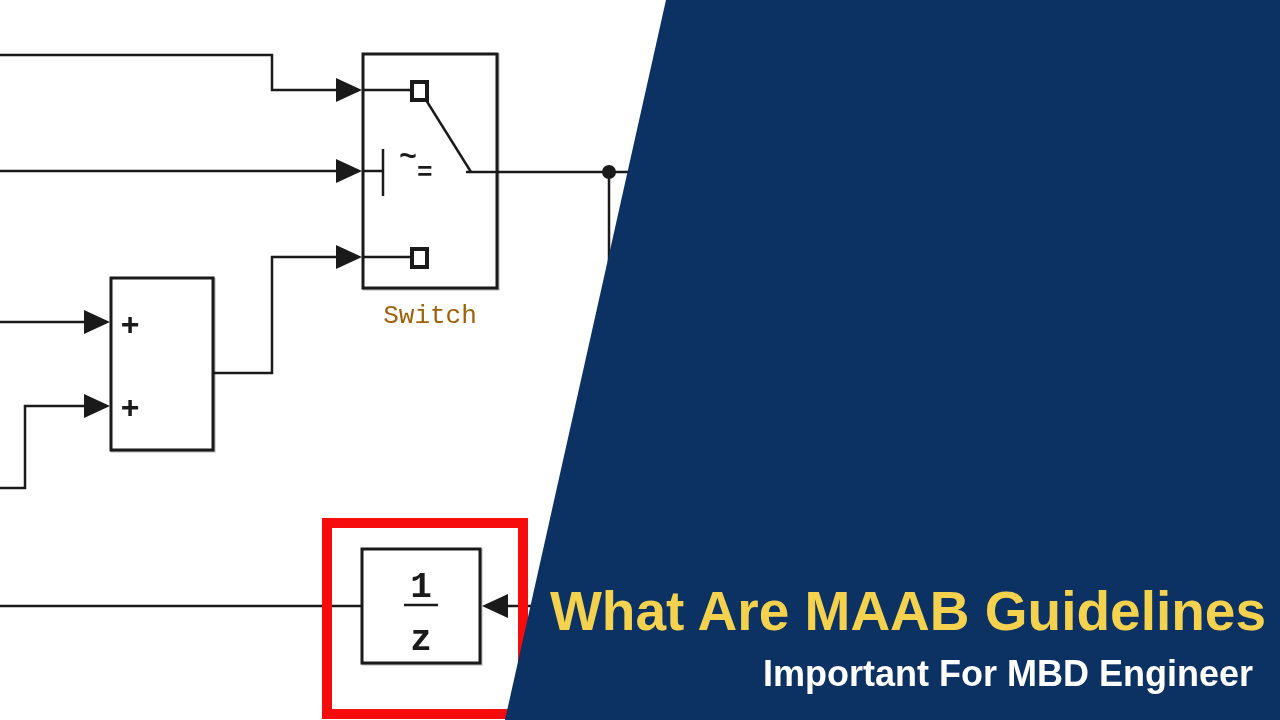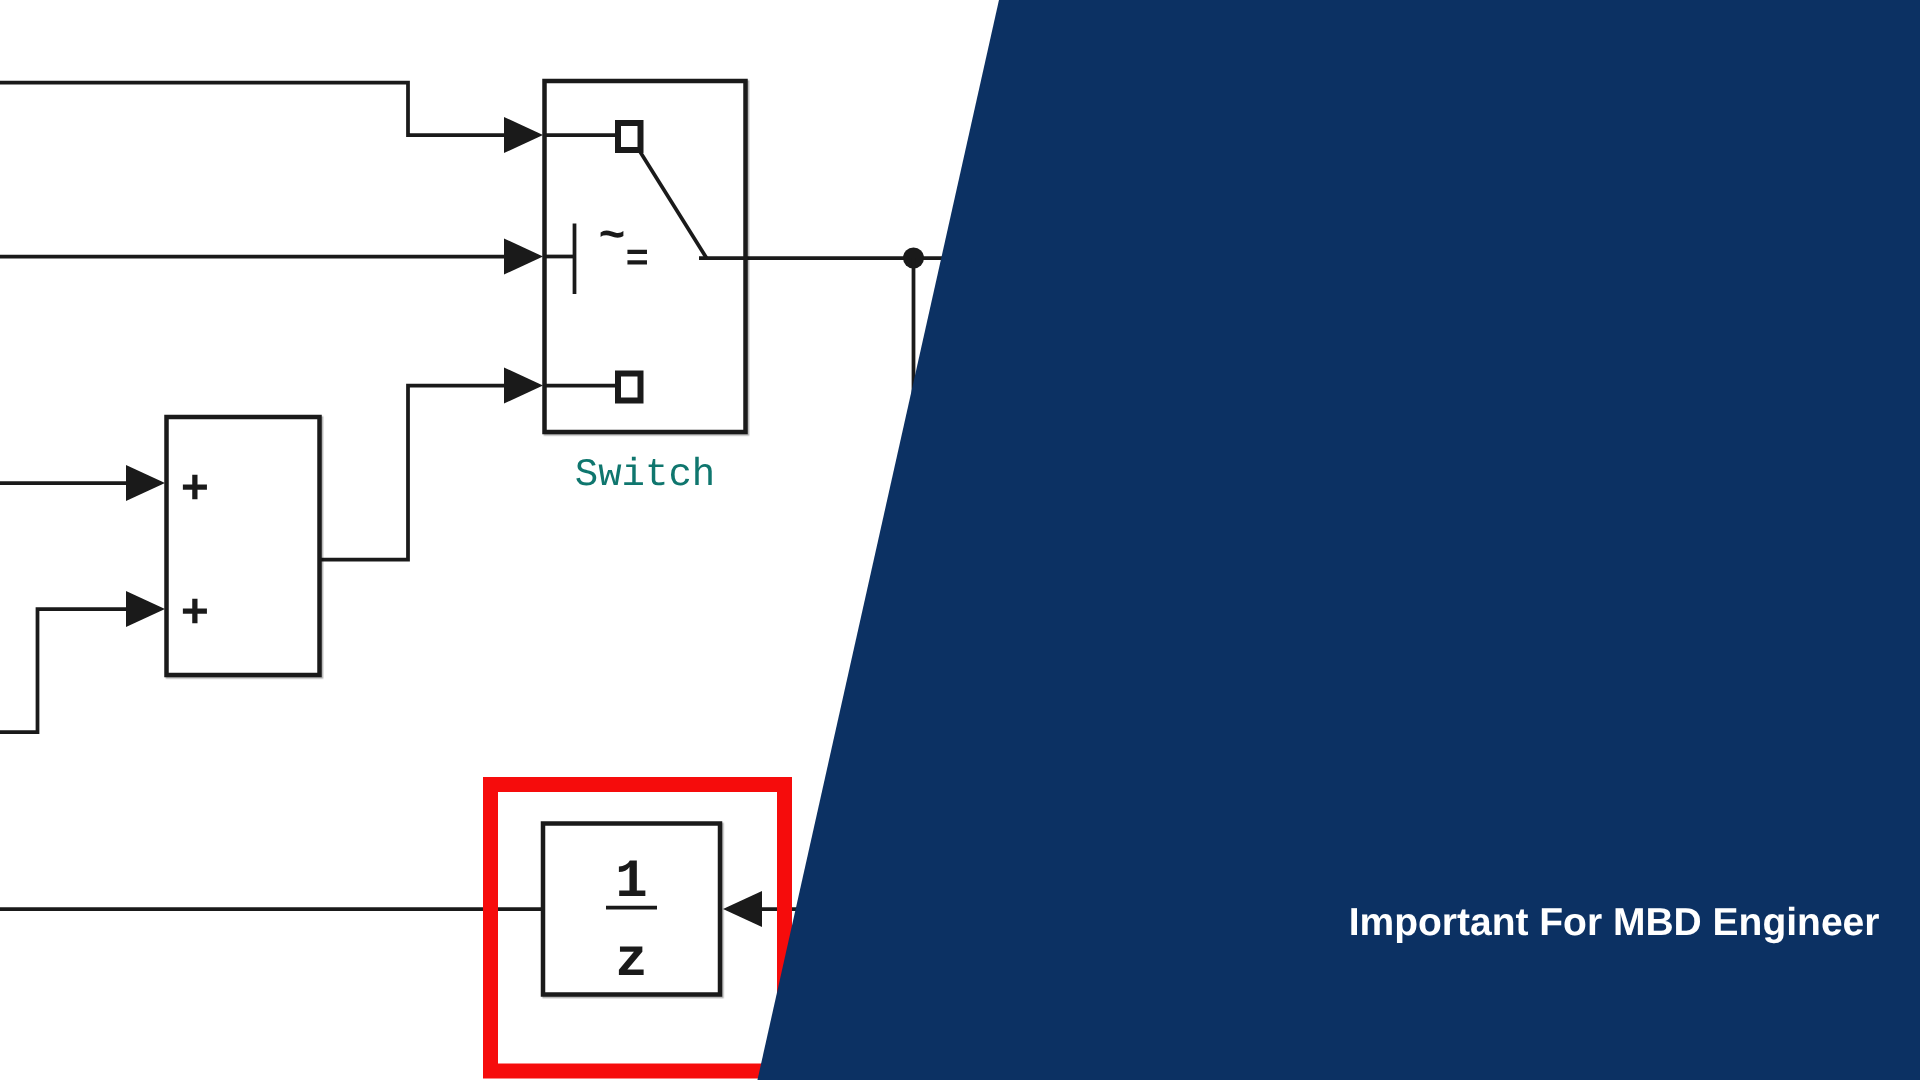--- a/index.html
+++ b/index.html
@@ -33,21 +33,21 @@
     fill: var(--line, #1a1a1a);
     font-family: "Liberation Mono", "DejaVu Sans Mono", monospace;
     font-weight: bold;
   }
 
   
   .blk-label {
     position: absolute;
     font-family: "Liberation Mono", "DejaVu Sans Mono", monospace;
     font-size: 26px;
-    color: #0f766e;
+    color: #a16207;
     text-align: center;
     white-space: nowrap;
   }
   .switch-label { left: 363px; top: 301px; width: 134px; }
   .ud-label { left: 311px; top: 673px; width: 228px; }
 
   
   .red-box {
     position: absolute;
     left: 322px; top: 518px;
@@ -66,21 +66,21 @@
 
   
   .headline { position: absolute; top: 584px; right: 14px; text-align: right; }
   .headline .title {
     font-size: 55px; font-weight: 700; line-height: 1;
     color: var(--title-color, #F4D24E);
     white-space: nowrap;
   }
   .headline .subtitle {
     margin-top: 17px; padding-right: 13px;
-    font-size: 26px; font-weight: 700; line-height: 1;
+    font-size: 36px; font-weight: 700; line-height: 1;
     color: var(--subtitle-color, #FFFFFF);
     white-space: nowrap;
   }
 </style>
 </head>
 <body>
 
 <div class="canvas" style="--navy: #0C3163; --title-color: #F4D24E; --subtitle-color: #FFFFFF; --highlight: #F60C0C; --line: #1A1A1A;">
 
   <svg class="diagram" viewBox="0 0 1280 720">
@@ -129,16 +129,17 @@
     <text x="421" y="650" font-size="36" text-anchor="middle">z</text>
   </svg>
 
   <div class="blk-label switch-label">Switch</div>
 
   <div class="red-box"></div>
 
   <div class="overlay"></div>
 
   <div class="headline">
+    <div class="title">What Are MAAB Guidelines</div>
     <div class="subtitle">Important For MBD Engineer</div>
   </div>
 
 </div>
 
 </body></html>

